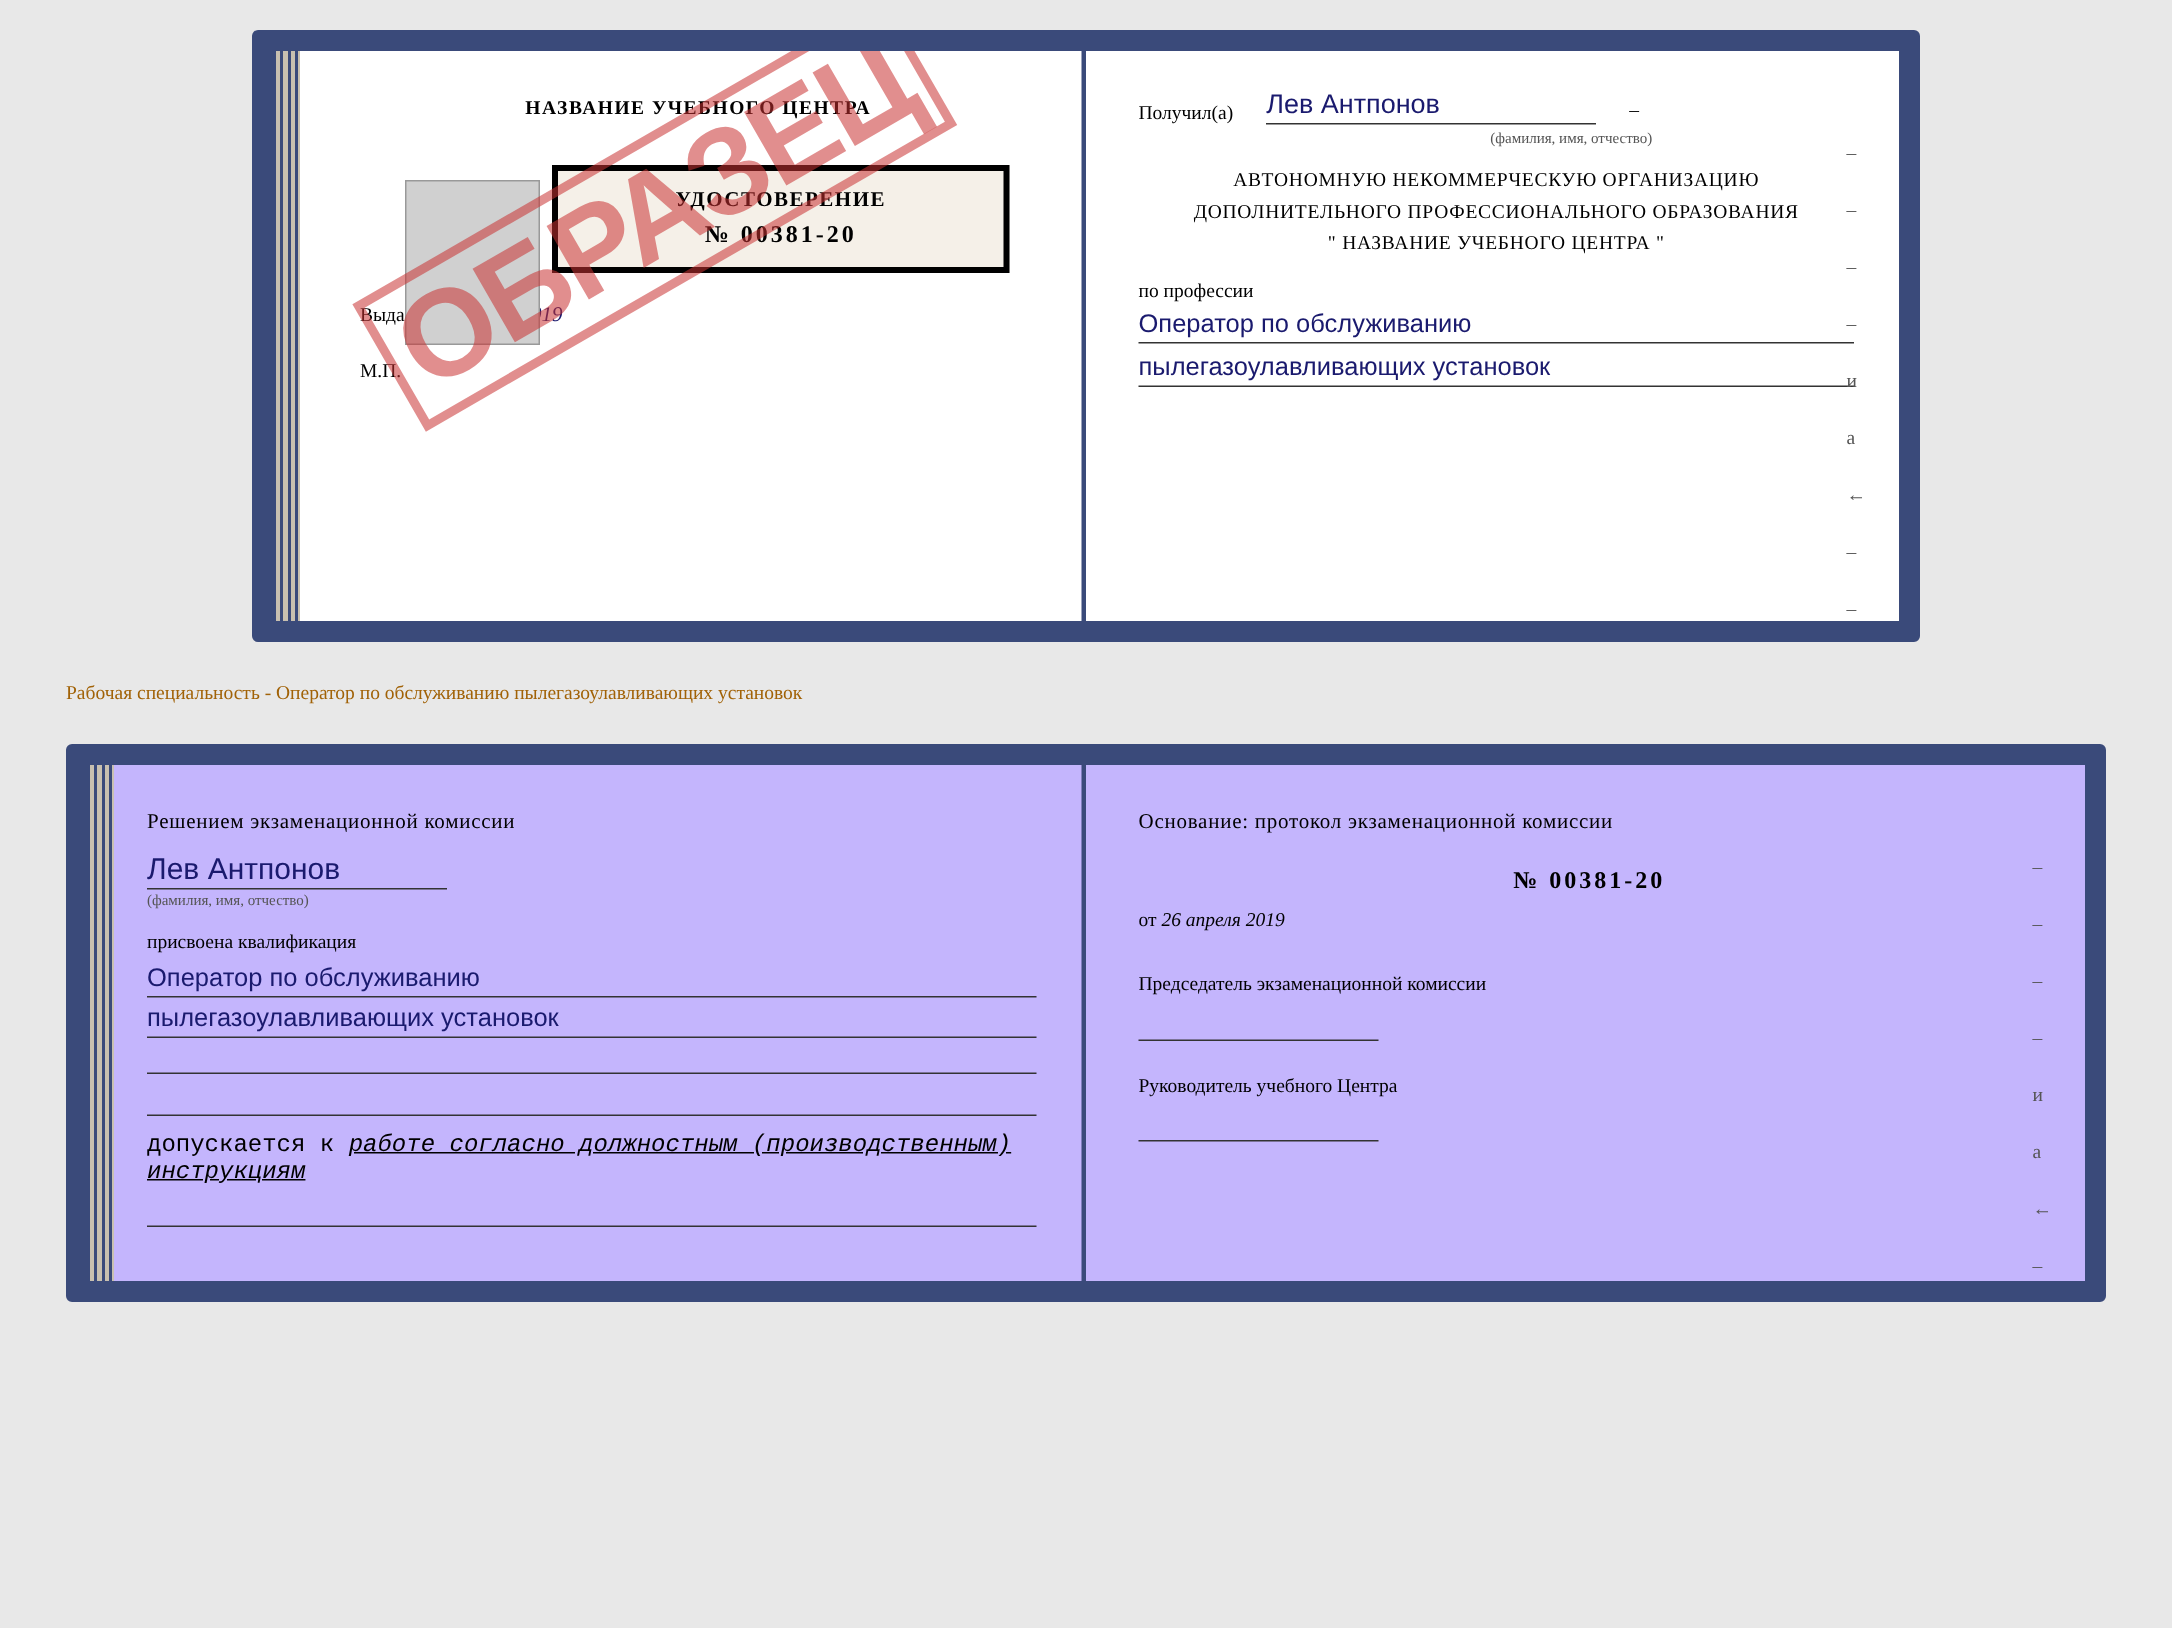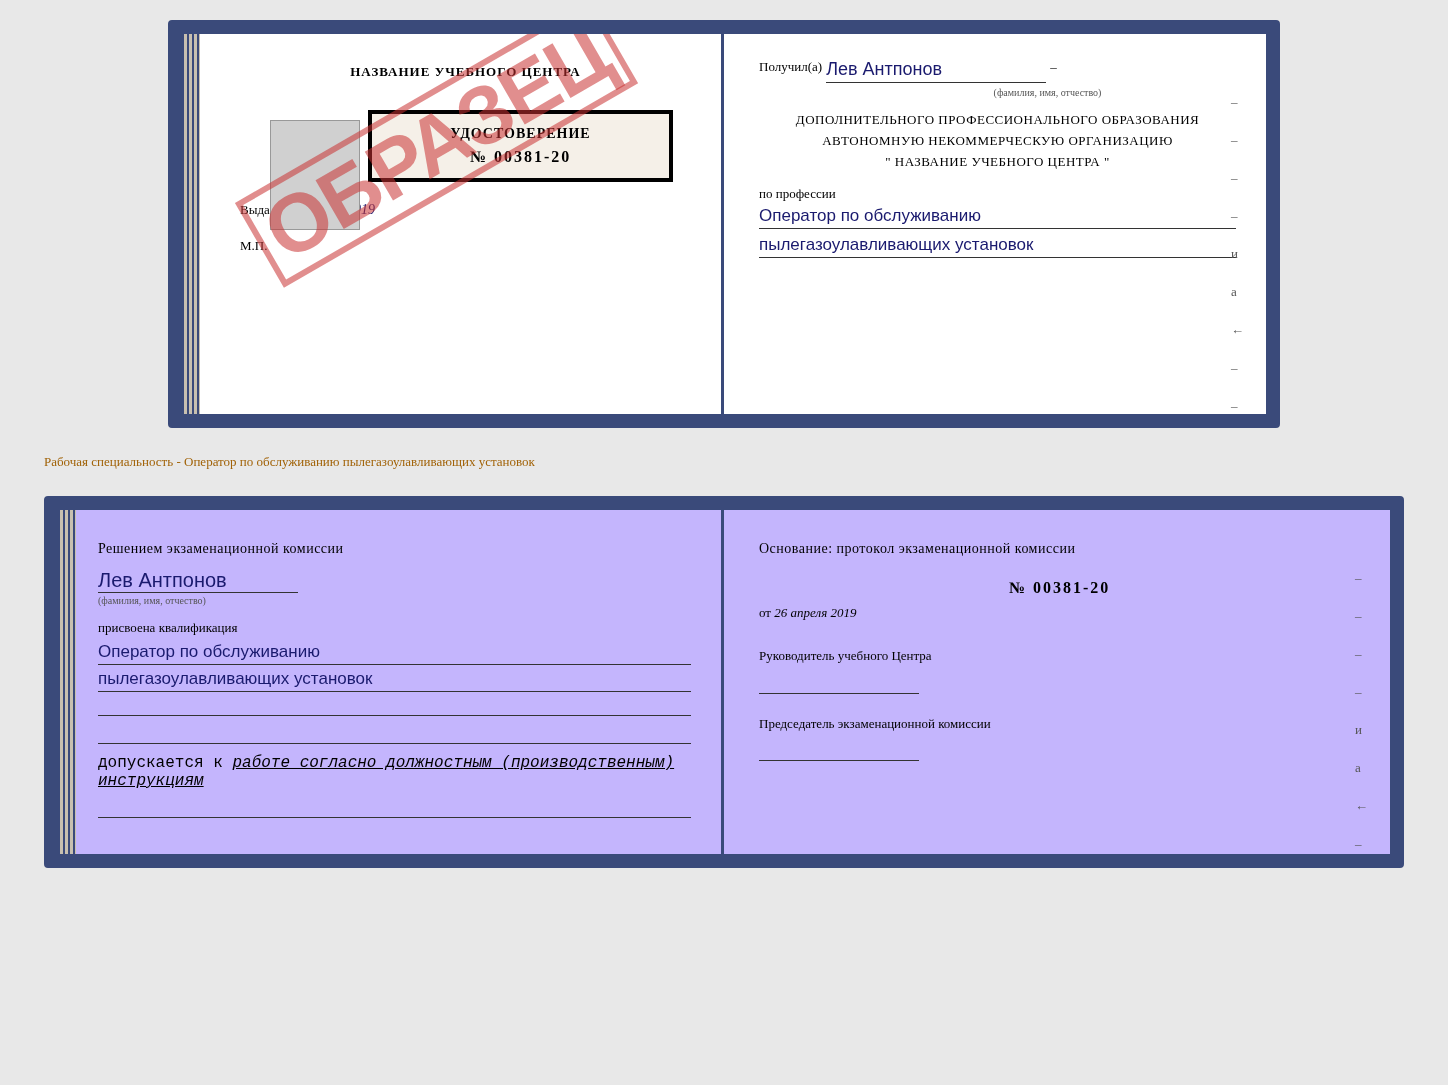--- a/index.html
+++ b/index.html
@@ -119,24 +119,24 @@
       font-family: Arial, sans-serif;
       border: 6px solid rgba(200, 50, 50, 0.55);
       padding: 2px 8px;
       line-height: 1;
       z-index: 10;
     }
 
     
     .recipient-line {
       display: flex;
-      align-items: flex-start;
+      align-items: flex-end;
       margin-bottom: 4px;
       font-size: 13px;
-      gap: 4px;
+      gap: 22px;
     }
 
     .recipient-name {
       font-family: 'Arial', sans-serif;
       font-size: 18px;
       color: #1a1a6e;
       font-weight: 500;
       border-bottom: 1px solid #333;
       min-width: 220px;
       padding-bottom: 2px;
@@ -379,22 +379,22 @@
 
     <div class="recipient-line">
       <span style="font-size:13px;">Получил(а)</span>
       <span class="recipient-name">Лев Антпонов</span>
       <span style="font-size:13px; padding-bottom:2px;">–</span>
     </div>
     <div class="fio-caption">(фамилия, имя, отчество)</div>
 
 
     <div class="org-block">
+      <div>АВТОНОМНУЮ НЕКОММЕРЧЕСКУЮ ОРГАНИЗАЦИЮ</div>
       <div>ДОПОЛНИТЕЛЬНОГО ПРОФЕССИОНАЛЬНОГО ОБРАЗОВАНИЯ</div>
-      <div>АВТОНОМНУЮ НЕКОММЕРЧЕСКУЮ ОРГАНИЗАЦИЮ</div>
       <div>"  НАЗВАНИЕ УЧЕБНОГО ЦЕНТРА  "</div>
     </div>
 
     <div class="profession-label">по профессии</div>
     <div class="profession-name">Оператор по обслуживанию</div>
     <div class="profession-line2" style="margin-top:6px;">пылегазоулавливающих установок</div>
   </div>
 </div>
 
 <div class="separator-text" style="width:1360px;">Рабочая специальность - Оператор по обслуживанию пылегазоулавливающих установок</div>
@@ -443,22 +443,22 @@
     <div class="osnov-title">Основание: протокол экзаменационной комиссии</div>
 
     <div class="protocol-number">№  00381-20</div>
 
     <div class="protocol-date">
       <span>от</span>
       <span style="font-style:italic;">26 апреля 2019</span>
     </div>
 
     <div class="signature-block">
+      <div class="sig-label">Председатель экзаменационной комиссии</div>
+      <div class="sig-line"></div>
+    </div>
+
+    <div class="signature-block">
       <div class="sig-label">Руководитель учебного Центра</div>
       <div class="sig-line"></div>
     </div>
-
-    <div class="signature-block">
-      <div class="sig-label">Председатель экзаменационной комиссии</div>
-      <div class="sig-line"></div>
-    </div>
   </div>
 </div>
 
 </body></html>

